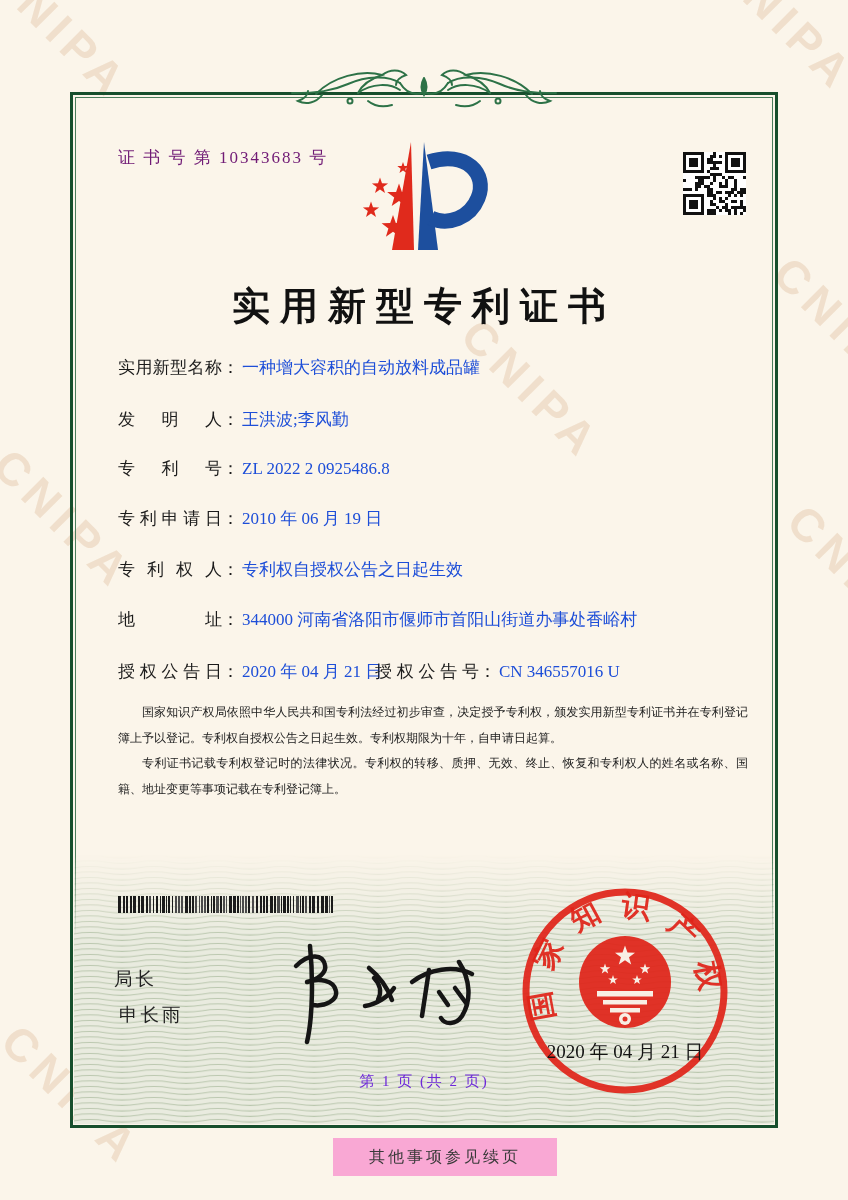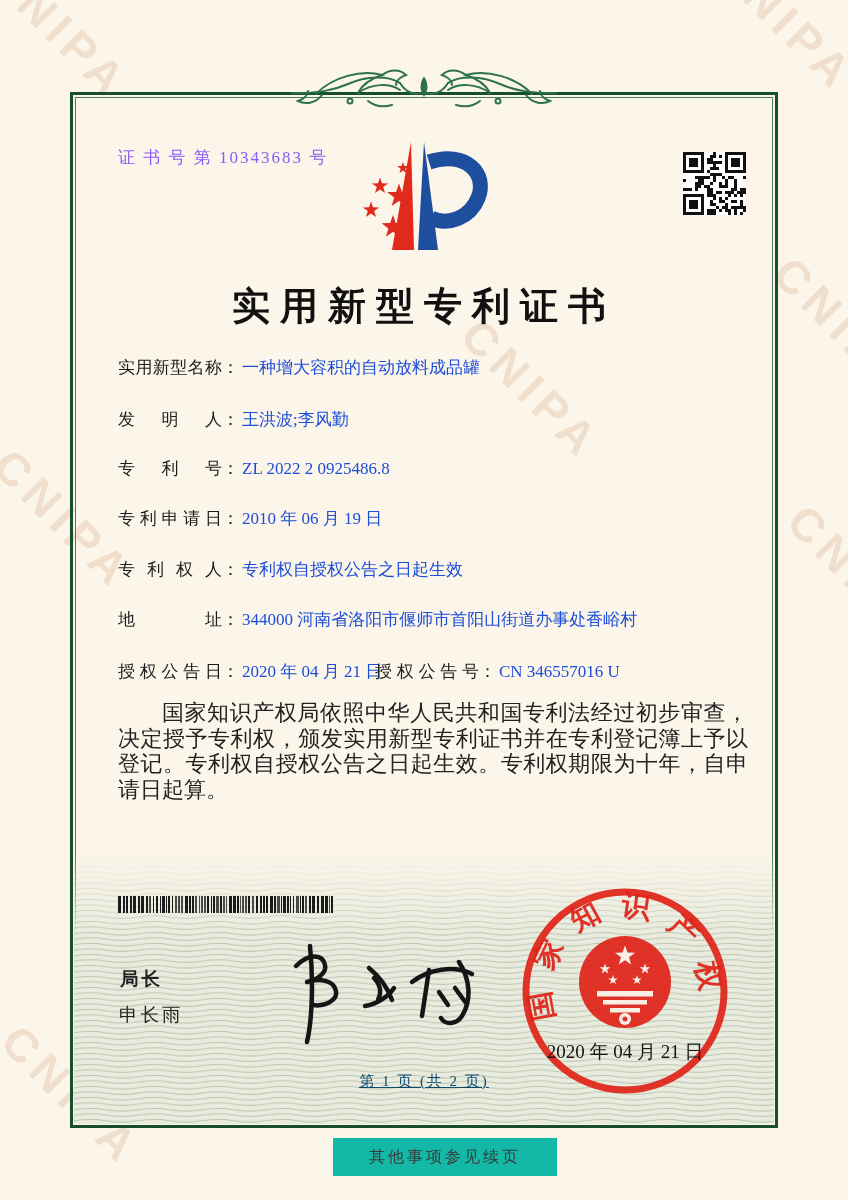--- a/index.html
+++ b/index.html
@@ -30,55 +30,55 @@
     border:3px solid #174f2d;
     box-sizing:border-box;
   }
   .frame-inner{
     position:absolute;left:2px;top:2px;right:2px;bottom:2px;
     border:1px solid #4a7d5c;
   }
   .ornament{position:absolute;left:288px;top:56px;width:272px;height:64px;}
   .cert-no{
     position:absolute;left:118px;top:146px;
-    font-size:17px;letter-spacing:2px;color:#8b5cf6;
+    font-size:17px;letter-spacing:2px;color:#701a75;
   }
   .logo{position:absolute;left:350px;top:138px;width:142px;height:120px;}
   .qr{position:absolute;left:683px;top:152px;width:63px;height:63px;background:#fff;}
   .title{
     position:absolute;left:70px;top:248px;width:708px;
     text-align:center;font-size:38px;font-weight:700;
     letter-spacing:10px;color:#111;margin-top:33px;
   }
   .field-row{position:absolute;left:118px;height:26px;font-size:17px;white-space:nowrap;}
   .flabel{
     display:inline-flex;justify-content:space-between;
     width:104px;vertical-align:top;color:#1b1b1b;
   }
   .colon{margin:0 3px 0 0;}
   .fvalue{color:#1d4ed8;}
   .grant-group2{position:absolute;left:257px;top:0;white-space:nowrap;}
   .body-text{
     position:absolute;left:118px;top:700px;width:630px;
-    font-size:22px;line-height:25.5px;text-align:justify;color:#222;
+    font-size:12px;line-height:25.5px;text-align:justify;color:#222;
   }
   .body-text p{margin:0;text-indent:2em;}
   .waveband{position:absolute;left:74px;top:854px;width:700px;height:270px;}
   .barcode{position:absolute;left:118px;top:896px;width:218px;height:17px;}
-  .officer-title{position:absolute;left:120px;top:966px;font-size:18.5px;letter-spacing:3px;color:#222;font-weight:bold;}
+  .officer-title{position:absolute;left:114px;top:966px;font-size:18.5px;letter-spacing:3px;color:#222;}
   .officer-name{position:absolute;left:119px;top:1002px;font-size:18.5px;letter-spacing:3px;color:#222;font-family:Liberation Mono, monospace;}
   .signature{position:absolute;left:262px;top:938px;width:232px;height:112px;}
   .seal{position:absolute;left:512px;top:886px;width:226px;height:214px;}
   .page-no{
     position:absolute;left:70px;top:1072px;width:708px;text-align:center;
-    font-size:15px;letter-spacing:2px;color:#0c4a6e;text-decoration:underline;
+    font-size:15px;letter-spacing:2px;color:#6d28d9;
   }
   .footer-note{
     position:absolute;left:333px;top:1138px;width:224px;height:38px;
-    background:#14b8a6;
+    background:#f9a8d4;
     display:flex;align-items:center;justify-content:center;
     font-size:16px;letter-spacing:3px;color:#3a3a3a;
   }
 </style>
 </head>
 <body>
 
 <div class="page">
 
   <span class="wm" style="left:-28px;top:2px">CNIPA</span>
@@ -313,20 +313,21 @@
           <span>权</span>
           <span>公</span>
           <span>告</span>
           <span>号</span>
         </span><span class="colon">：</span><span class="fvalue">CN 346557016 U</span>
     </span>
   </div>
 
   <div class="body-text">
     <p>国家知识产权局依照中华人民共和国专利法经过初步审查，决定授予专利权，颁发实用新型专利证书并在专利登记簿上予以登记。专利权自授权公告之日起生效。专利权期限为十年，自申请日起算。</p>
+    <p>专利证书记载专利权登记时的法律状况。专利权的转移、质押、无效、终止、恢复和专利权人的姓名或名称、国籍、地址变更等事项记载在专利登记簿上。</p>
   </div>
 
   <svg class="waveband" viewBox="0 0 700 270" preserveAspectRatio="none">
     <defs>
       <pattern id="wv" width="64" height="5.5" patternUnits="userSpaceOnUse">
         <path d="M0 2.7 Q16 0 32 2.7 T64 2.7" stroke="#b6c4aa" stroke-width="1" fill="none"></path>
       </pattern>
       <linearGradient id="fade" x1="0" y1="0" x2="0" y2="1">
         <stop offset="0" stop-color="#000"></stop>
         <stop offset="0.3" stop-color="#fff"></stop>

